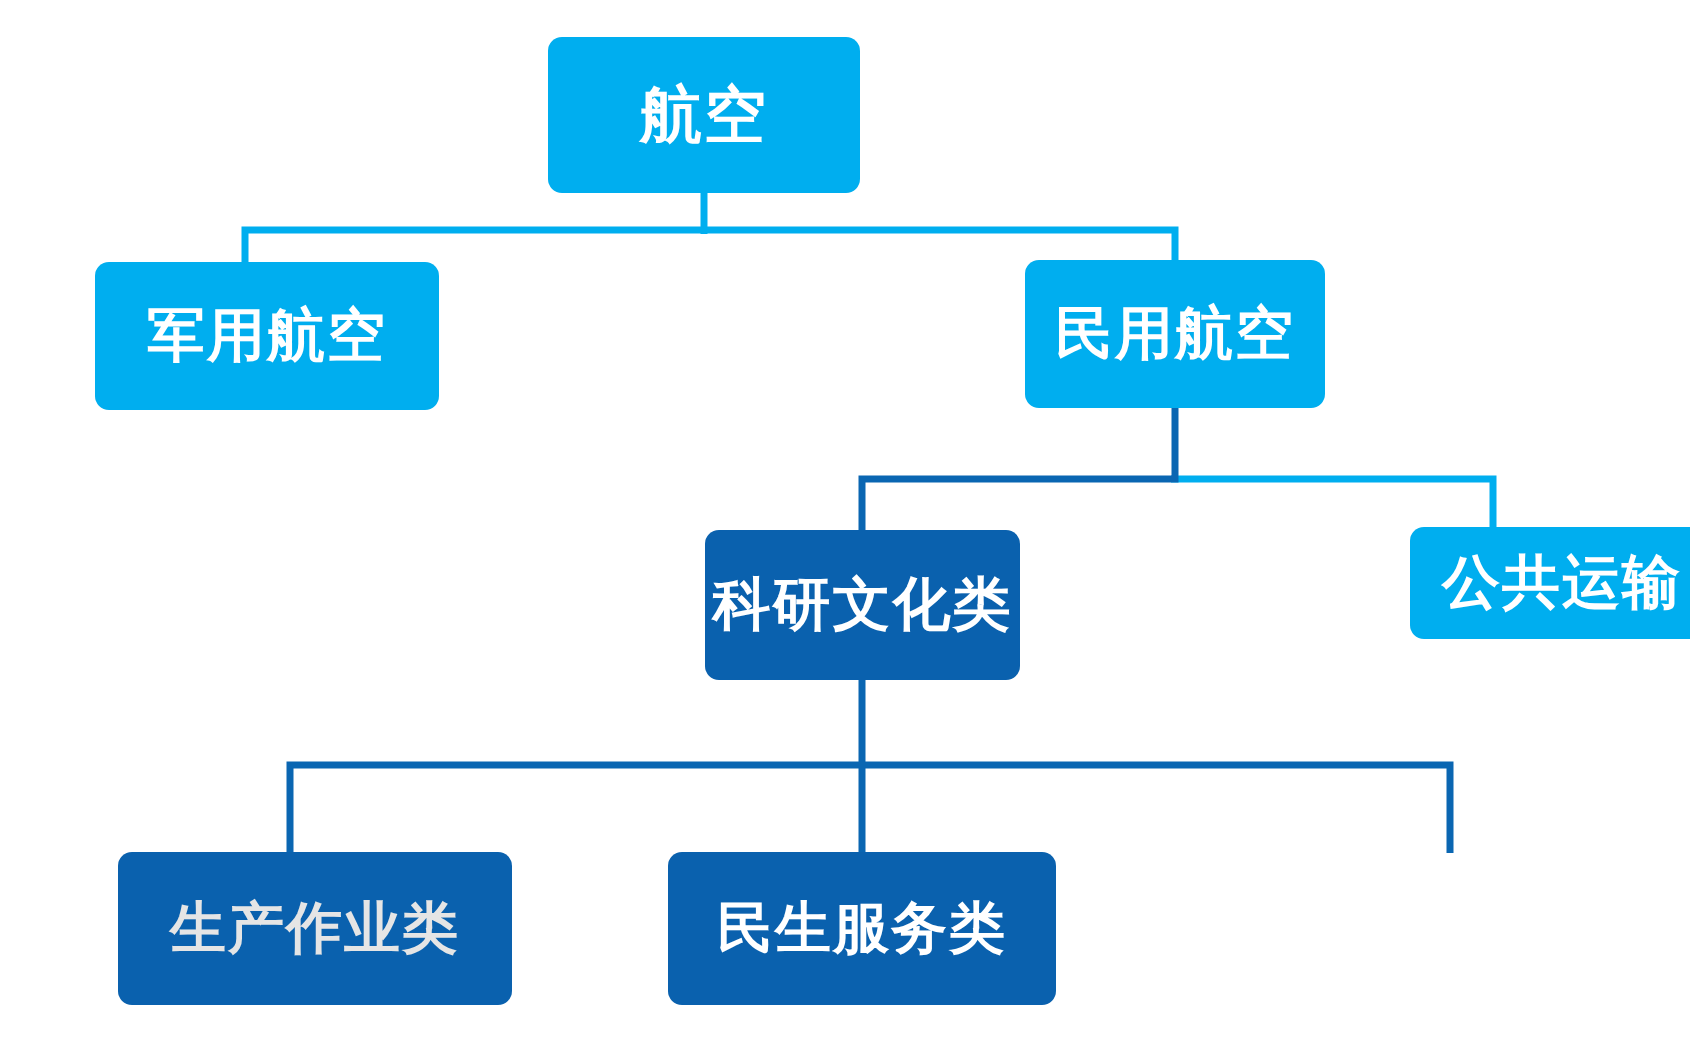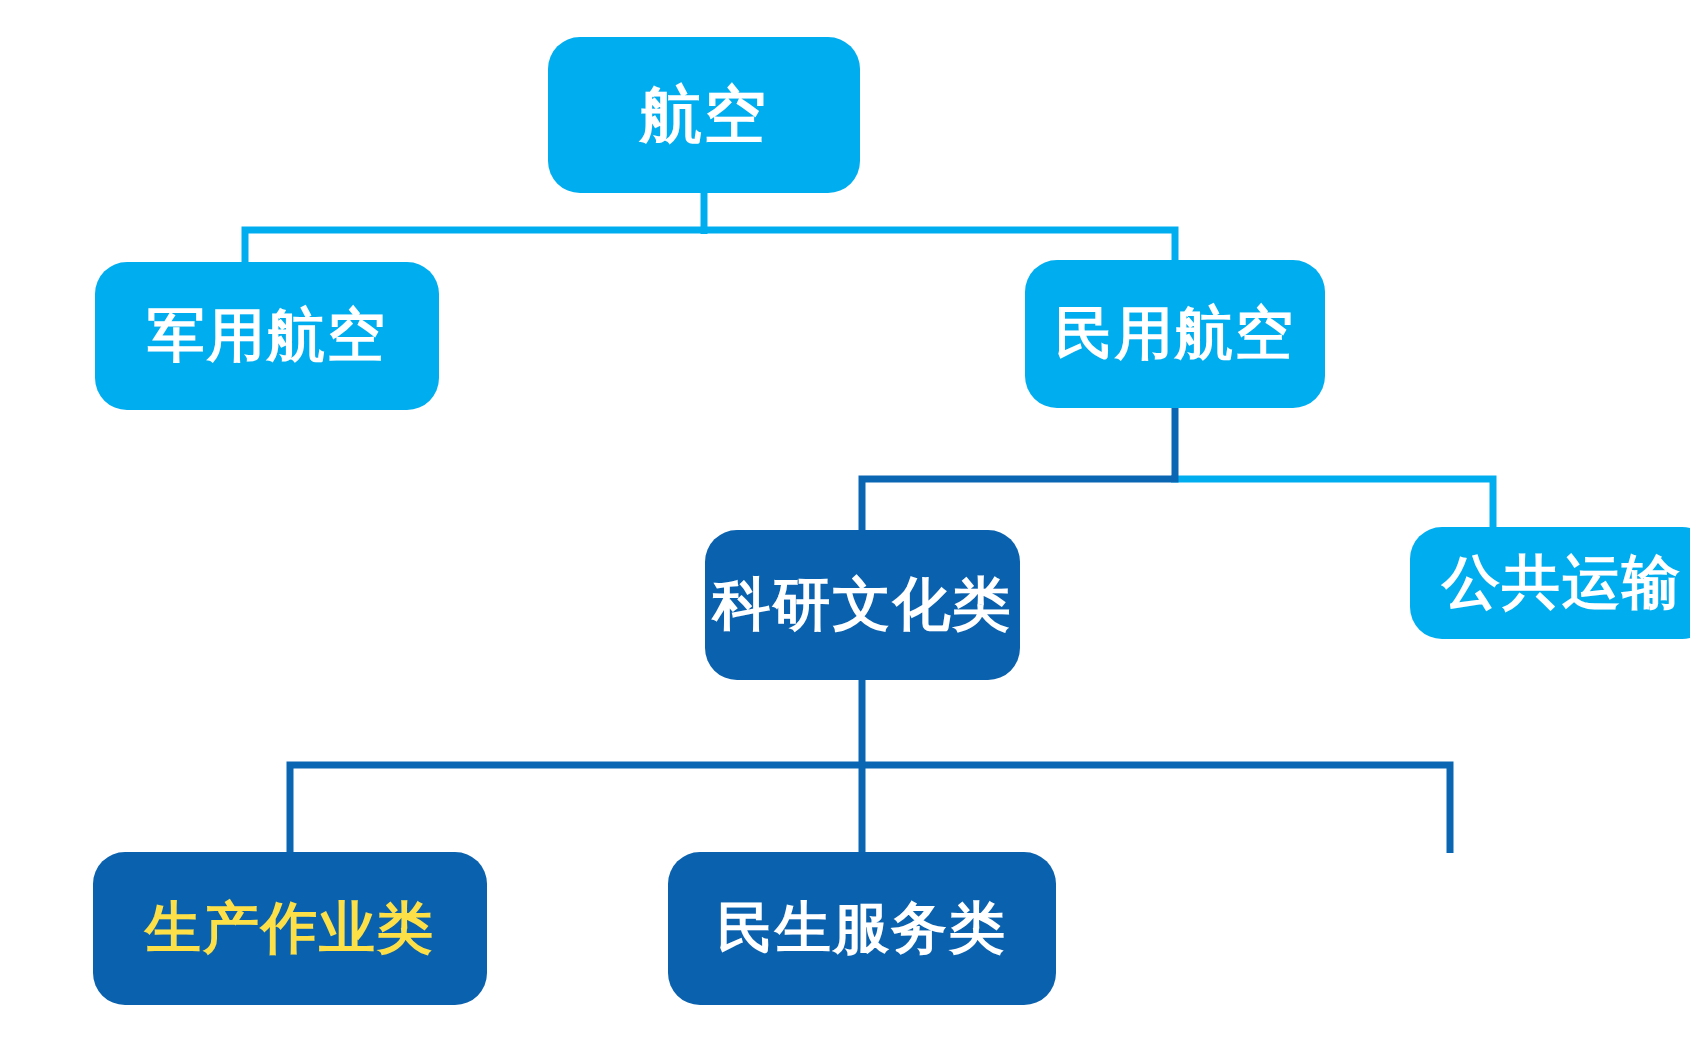--- a/index.html
+++ b/index.html
@@ -19,21 +19,21 @@
     position: absolute;
     left: 0;
     top: 0;
     pointer-events: none;
   }
   .node {
     position: absolute;
     display: flex;
     align-items: center;
     justify-content: center;
-    border-radius: 32px;
+    border-radius: 14px;
     color: #ffffff;
     font-weight: 700;
     font-size: 58px;
     letter-spacing: 2px;
     text-align: center;
     user-select: none;
   }
   .n-aviation    { left: 548px;  top: 37px;  width: 312px; height: 156px; font-size: 62px; }
   .n-military    { left: 95px;   top: 262px; width: 344px; height: 148px; }
   .n-civil       { left: 1025px; top: 260px; width: 300px; height: 148px; }
@@ -71,20 +71,20 @@
     </div>
   <div class="node n-civil" style="background: rgb(0, 174, 239); color: rgb(255, 255, 255);">
       <span>民用航空</span>
     </div>
   <div class="node n-general" style="background: rgb(10, 97, 174); color: rgb(255, 255, 255);">
       <span>科研文化类</span>
     </div>
   <div class="node n-public" style="background: rgb(0, 174, 239); color: rgb(255, 255, 255);">
       <span>公共运输</span>
     </div>
-  <div class="node n-production" style="background: rgb(10, 97, 174); color: #fde047;">
+  <div class="node n-production" style="background: rgb(10, 97, 174); color: #e5e5e5; margin-left: 25px;">
       <span>生产作业类</span>
     </div>
   <div class="node n-livelihood" style="background: rgb(10, 97, 174); color: rgb(255, 255, 255);">
       <span>民生服务类</span>
     </div>
 
 </div>
 
 </body></html>

